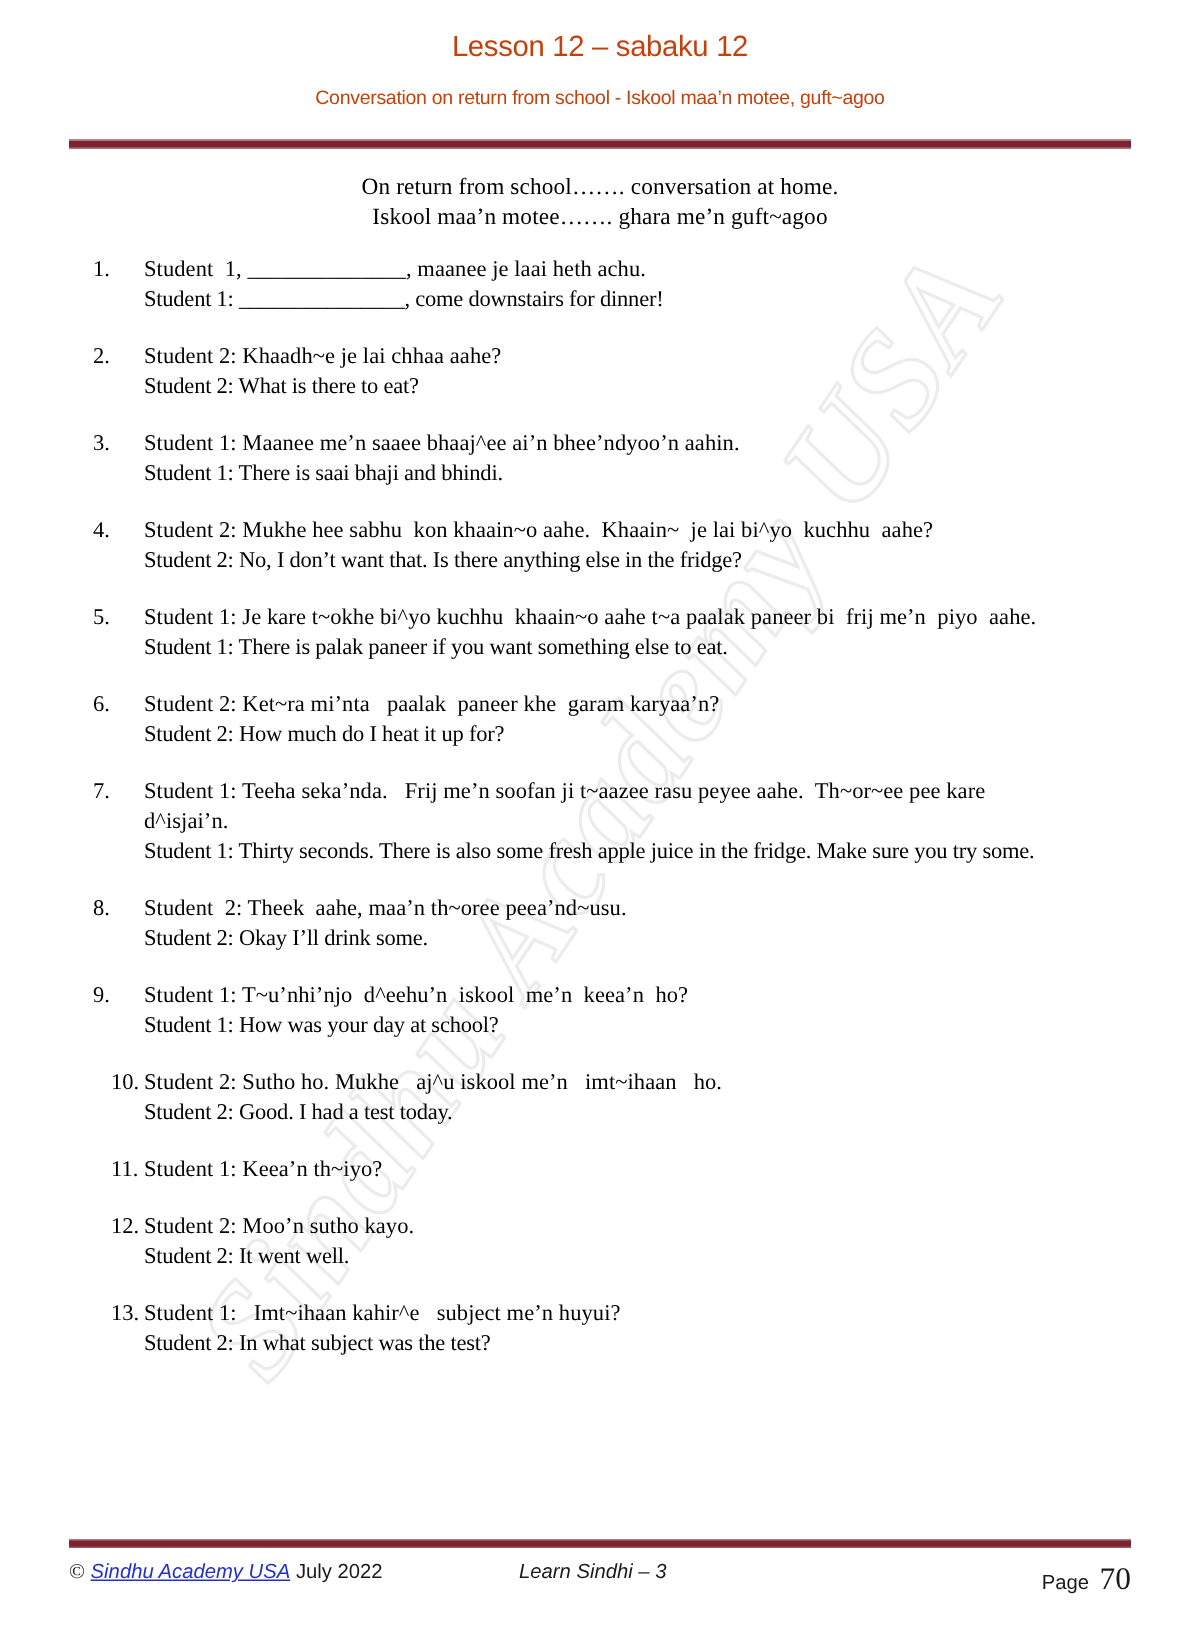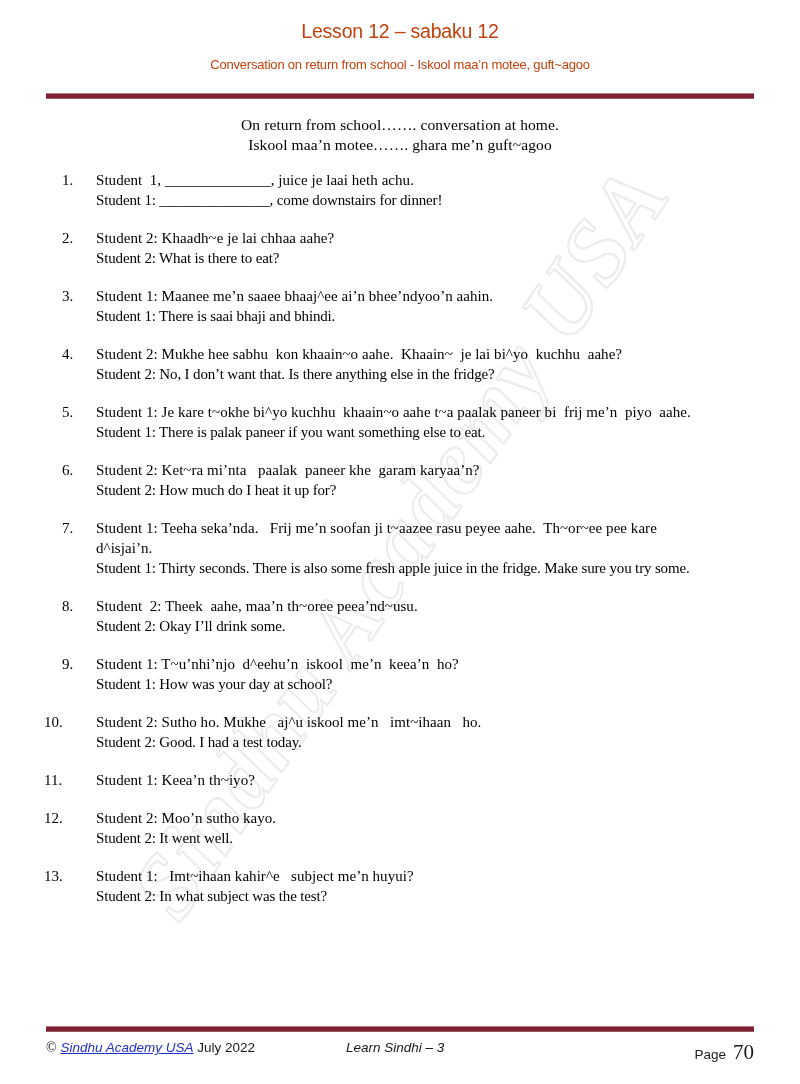--- a/index.html
+++ b/index.html
@@ -107,21 +107,21 @@
 
   .item-num {
     position: absolute;
     left: 62px;
     top: 0;
     width: 30px;
     text-align: left;
     font-size: 15px;
     line-height: 20px;
   }
-  .item-num.wide { left: 44px; }
+  .item-num.wide { left: 74px; }
 
   .line {
     font-size: 15px;
     line-height: 20px;
     white-space: pre-wrap;
   }
   .line.en { letter-spacing: -0.15px; }
   .line.sd { letter-spacing: 0.05px; }
 
   
@@ -200,21 +200,21 @@
 
     <div class="intro">
       <div>On return from school……. conversation at home.</div>
       <div>Iskool   maa’n   motee……. ghara me’n guft~agoo</div>
     </div>
 
     <div class="dialogue">
 
       <div class="item">
         <span class="item-num">1.</span>
-        <div class="line sd">Student  1, ______________, juice je laai heth achu.</div>
+        <div class="line sd">Student  1, ______________, maanee je laai heth achu.</div>
         <div class="line en">Student 1: _______________, come downstairs for dinner!</div>
       </div>
 
       <div class="item">
         <span class="item-num">2.</span>
         <div class="line sd">Student 2: Khaadh~e je lai chhaa aahe?</div>
         <div class="line en">Student 2: What is there to eat?</div>
       </div>
 
       <div class="item">

